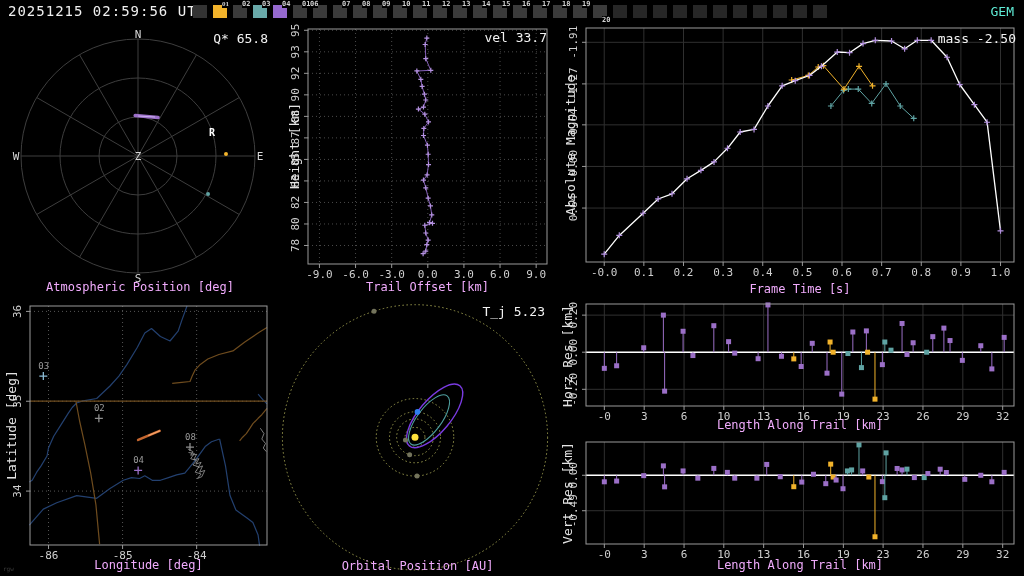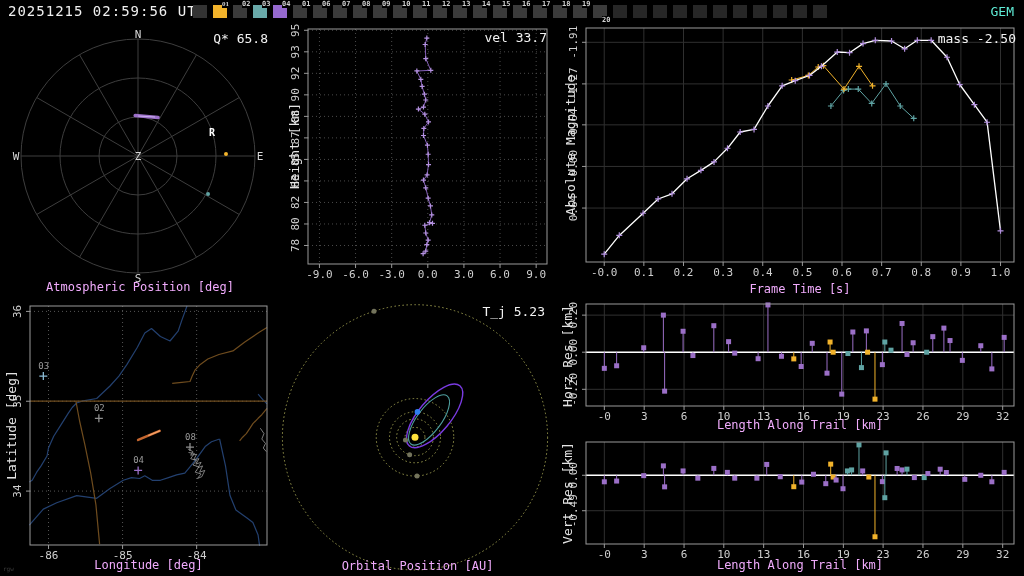--- a/index.html
+++ b/index.html
@@ -30,21 +30,21 @@
       <span class="stlbl" style="left: 222px; font-family: Liberation Serif, serif;">01</span>
       <div class="stbox" style="left: 233px; background: rgb(59, 59, 59);"></div>
       <span class="stlbl" style="left: 242px;">02</span>
       <div class="stbox" style="left: 253px; background: rgb(105, 169, 169);"></div>
       <span class="stlbl" style="left: 262px;">03</span>
       <div class="stbox" style="left: 273px; background: rgb(149, 105, 207);"></div>
       <span class="stlbl" style="left: 282px;">04</span>
       <div class="stbox" style="left: 293px; background: rgb(59, 59, 59);"></div>
       <span class="stlbl" style="left: 302px;">01</span>
       <div class="stbox" style="left: 313px; background: rgb(59, 59, 59);"></div>
-      <span class="stlbl" style="left: 322px;">06</span>
+      <span class="stlbl" style="left: 310px;">06</span>
       <div class="stbox" style="left: 333px; background: rgb(59, 59, 59);"></div>
       <span class="stlbl" style="left: 342px;">07</span>
       <div class="stbox" style="left: 353px; background: rgb(59, 59, 59);"></div>
       <span class="stlbl" style="left: 362px;">08</span>
       <div class="stbox" style="left: 373px; background: rgb(59, 59, 59);"></div>
       <span class="stlbl" style="left: 382px;">09</span>
       <div class="stbox" style="left: 393px; background: rgb(59, 59, 59);"></div>
       <span class="stlbl" style="left: 402px;">10</span>
       <div class="stbox" style="left: 413px; background: rgb(59, 59, 59);"></div>
       <span class="stlbl" style="left: 422px;">11</span>
@@ -195,20 +195,21 @@
       <text x="19" y="156.9365384615385" text-anchor="middle" font-size="11" fill="#cfcfcf" transform="rotate(-90 19 156.9365384615385)">83</text>
       <line x1="24" y1="178.44807692307694" x2="28" y2="178.44807692307694" stroke="#9a9a9a"></line>
       <text x="19" y="178.44807692307694" text-anchor="middle" font-size="11" fill="#cfcfcf" transform="rotate(-90 19 178.44807692307694)">82</text>
       <line x1="24" y1="199.9725274725275" x2="28" y2="199.9725274725275" stroke="#9a9a9a"></line>
       <text x="19" y="199.9725274725275" text-anchor="middle" font-size="11" fill="#cfcfcf" transform="rotate(-90 19 199.9725274725275)">80</text>
       <line x1="24" y1="221.4969780219781" x2="28" y2="221.4969780219781" stroke="#9a9a9a"></line>
       <text x="19" y="221.4969780219781" text-anchor="middle" font-size="11" fill="#cfcfcf" transform="rotate(-90 19 221.4969780219781)">78</text>
     </svg>
   <div class="annot" style="right:8px;top:6px">vel 33.7</div>
   <div class="ylab" style="left:14px;top:122px">Height [km]</div>
+  <div class="axtitle" style="left:28px;width:239px;bottom:2px;text-align:center">Trail Offset [km]</div>
 </div>
 
 <div class="panel" id="p-mag" style="left:555px;top:24px;width:469px;height:272px">
   <svg id="svg-mag" width="469" height="272">
       <g>
         <line x1="49.22962962962963" y1="4" x2="49.22962962962963" y2="238" stroke="#303030" stroke-width="1" stroke-dasharray="none"></line>
         <line x1="88.85925925925926" y1="4" x2="88.85925925925926" y2="238" stroke="#303030" stroke-width="1" stroke-dasharray="none"></line>
         <line x1="128.48888888888888" y1="4" x2="128.48888888888888" y2="238" stroke="#303030" stroke-width="1" stroke-dasharray="none"></line>
         <line x1="168.1185185185185" y1="4" x2="168.1185185185185" y2="238" stroke="#303030" stroke-width="1" stroke-dasharray="none"></line>
         <line x1="207.74814814814812" y1="4" x2="207.74814814814812" y2="238" stroke="#303030" stroke-width="1" stroke-dasharray="none"></line>

